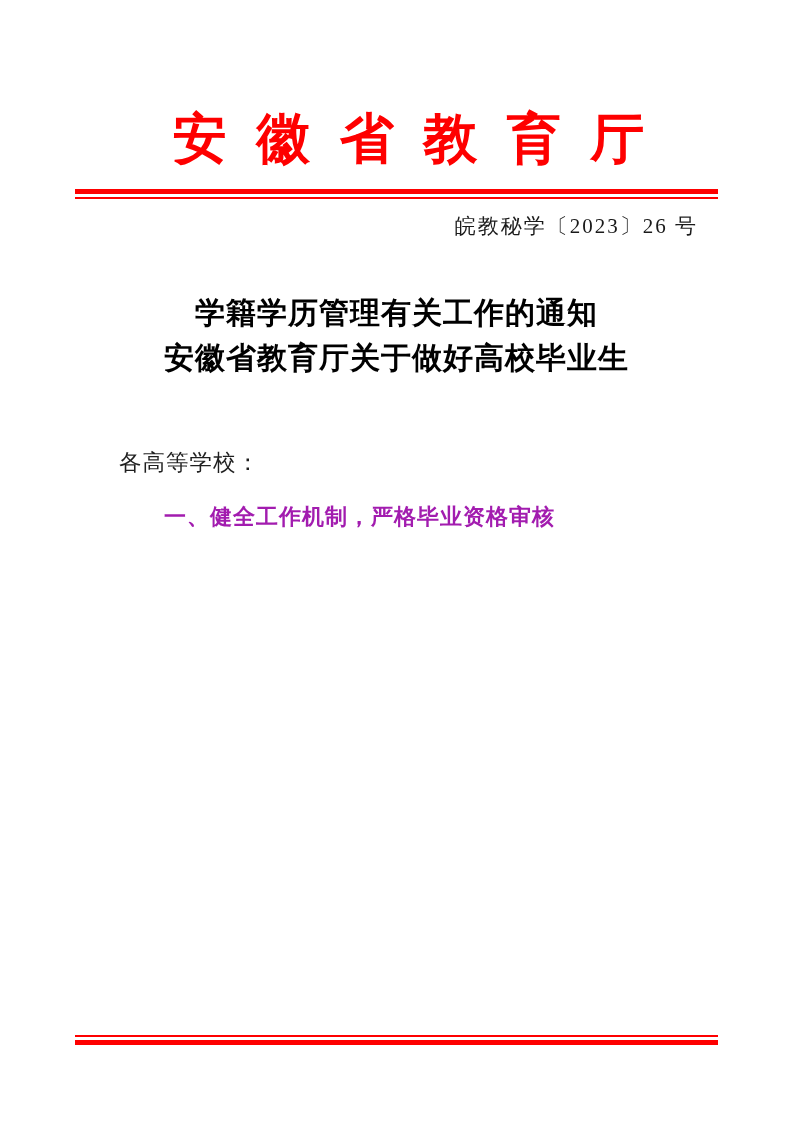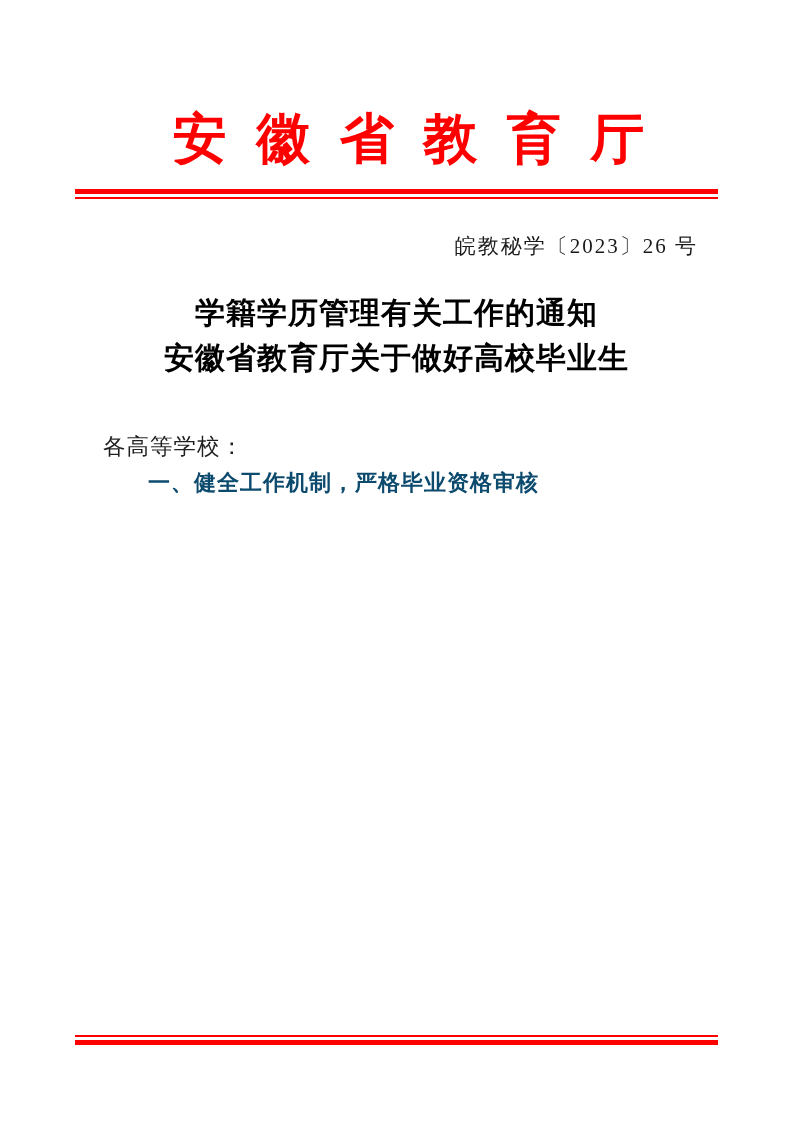--- a/index.html
+++ b/index.html
@@ -44,21 +44,21 @@
   .rule-bottom { top: 1035px; }
   .bar { width: 100%; background: var(--accent, #fe0000); }
   .bar.thick { height: 5px; }
   .bar.thin { height: 2px; }
   .rule-top .bar.thin { margin-top: 3px; }
   .rule-bottom .bar.thick { margin-top: 3px; }
 
   
   .doc-number {
     position: absolute;
-    top: 232px;
+    top: 212px;
     right: 95px;
     font-size: 21px;
     letter-spacing: 2px;
     color: #1a1a1a;
     white-space: nowrap;
   }
 
   
   .doc-title {
     position: absolute;
@@ -79,27 +79,27 @@
     top: 428px;
     left: 103px;
     width: 607px;
     font-size: 22.5px;
     line-height: 38.3px;
     text-align: justify;
     text-justify: inter-character;
     letter-spacing: 1px;
     color: #1f1f1f;
   }
-  .body-text p { margin: 0; }
+  .body-text p { margin: 16px; }
   .para { text-indent: 45px; }
   .section-heading {
     text-indent: 45px;
     font-weight: 700;
-    color: #0c4a6e;
-    font-family: Liberation Mono, monospace;
+    color: #a21caf;
+    font-family: Liberation Sans, sans-serif;
     font-size: 22px;
   }
 </style>
 </head>
 <body>
 
 <div class="page" style="--accent: #fe0000; --ink: #1f1f1f;">
 
   <div class="agency">安 徽 省 教 育 厅</div>
 

